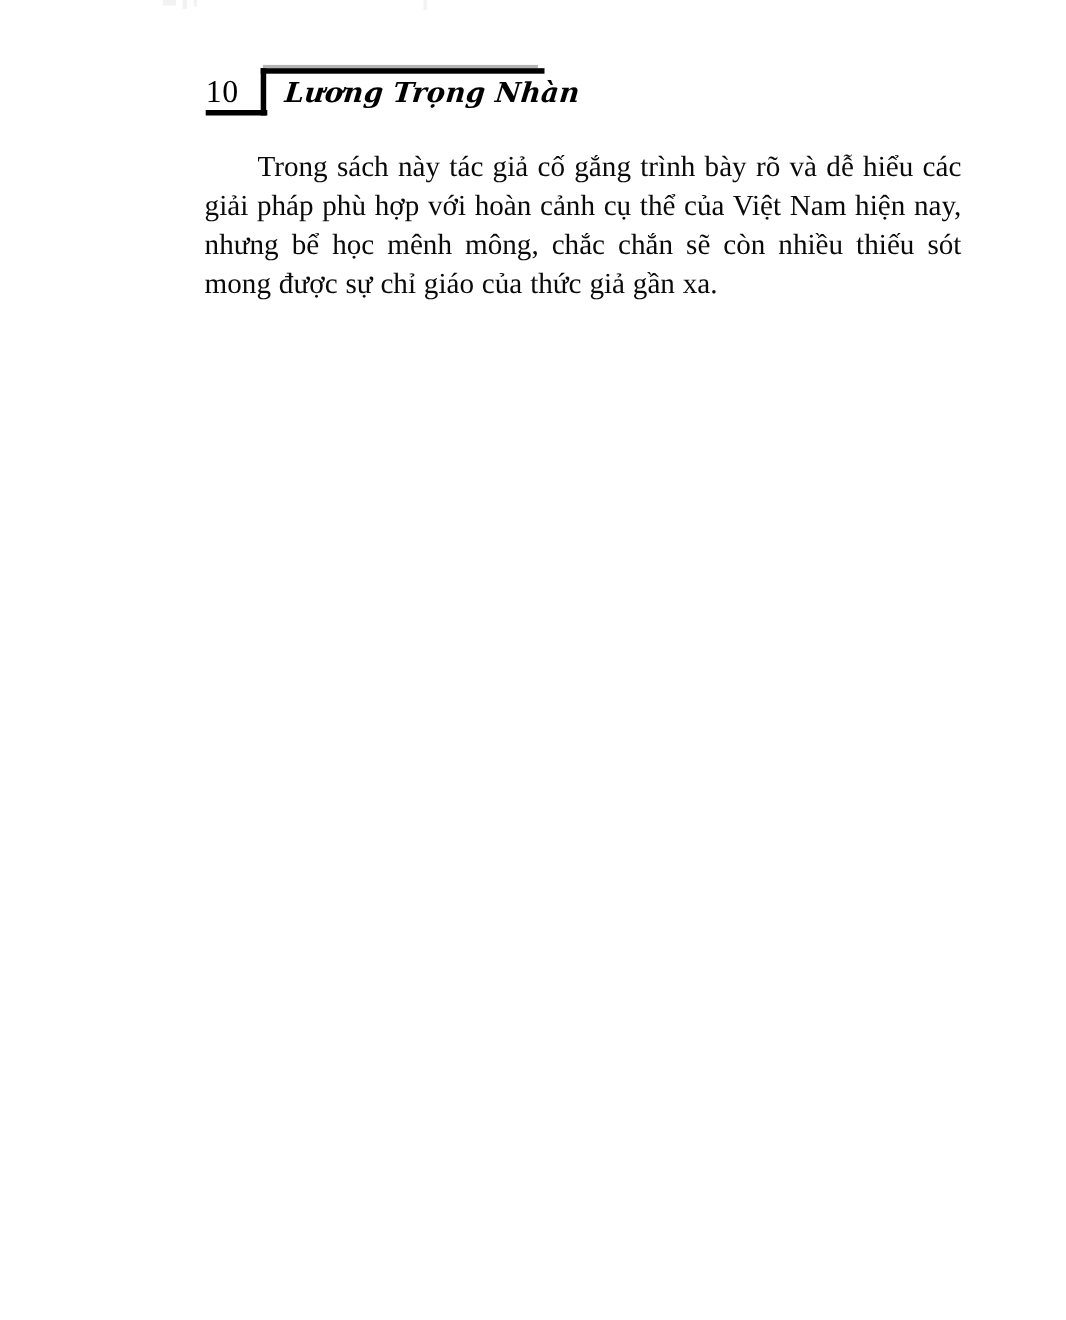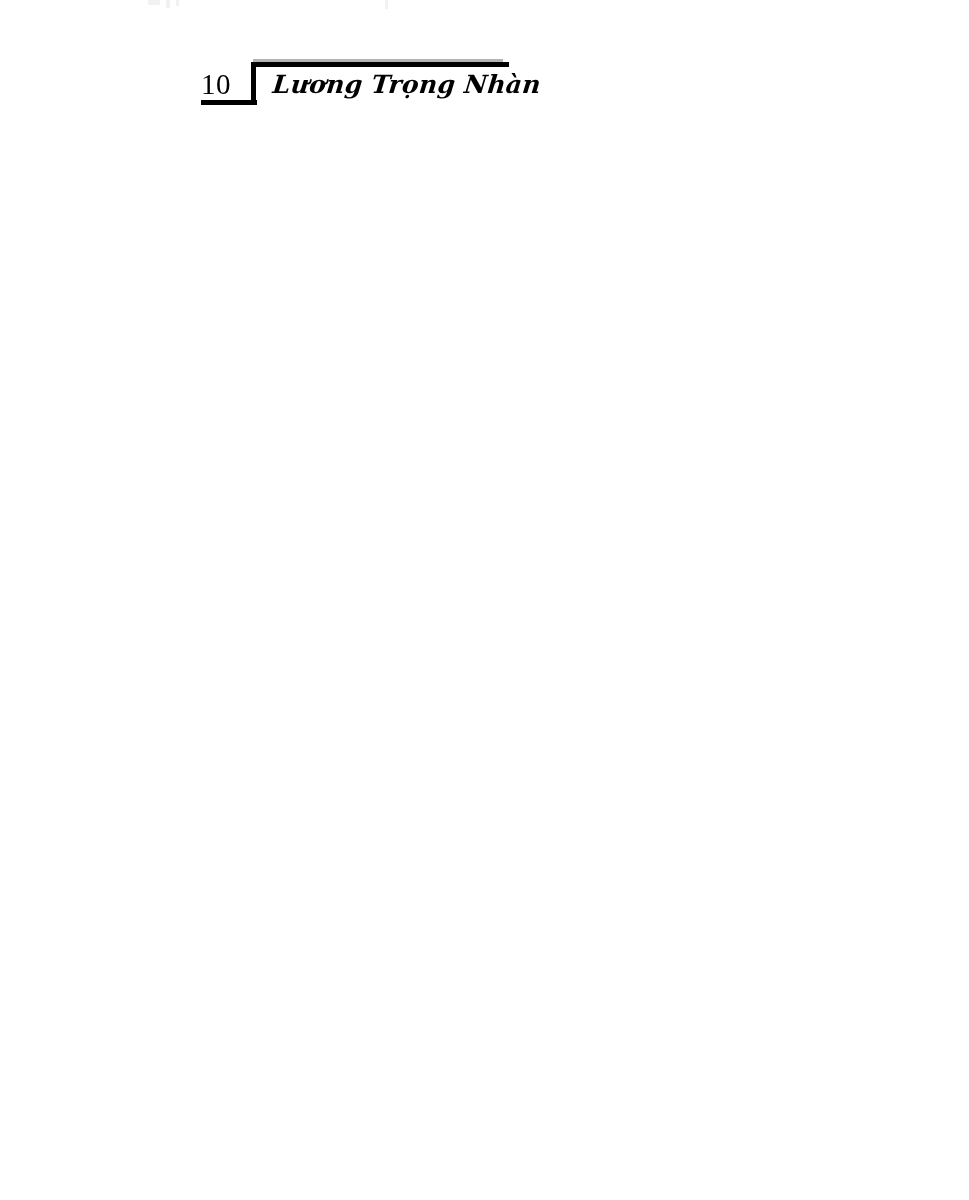--- a/index.html
+++ b/index.html
@@ -24,21 +24,21 @@
     background: #f2f2f2;
   }
   .scan-fleck.a { left: 148px; top: 0px;  width: 12px; height: 5px; }
   .scan-fleck.b { left: 166px; top: 0px;  width: 4px;  height: 8px; }
   .scan-fleck.c { left: 176px; top: 0px;  width: 3px;  height: 6px; }
   .scan-fleck.d { left: 385px; top: 0px;  width: 3px;  height: 9px; }
 
   
   .running-head {
     position: absolute;
-    left: 15px;
+    left: 1px;
     top: 0;
     width: 811px;
     height: 112px;
   }
 
   .folio {
     position: absolute;
     left: 186px;
     top: 70px;
     font-family: "Liberation Serif", "DejaVu Serif", serif;
@@ -143,15 +143,16 @@
   <div class="running-head">
     <div class="folio">10</div>
     <div class="folio-rule"></div>
     <div class="head-riser"></div>
     <div class="head-rule-ghost"></div>
     <div class="head-rule"></div>
     <div class="author-script">Lương Trọng Nhàn</div>
   </div>
 
   <div class="body-text">
+    <p class="para second-para">Trong sách này tác giả cố gắng trình bày rõ và dễ hiểu các giải pháp phù hợp với hoàn cảnh cụ thể của Việt Nam hiện nay, nhưng bể học mênh mông, chắc chắn sẽ còn nhiều thiếu sót mong được sự chỉ giáo của thức giả gần xa.</p>
   </div>
 
 </div>
 
 </body></html>

